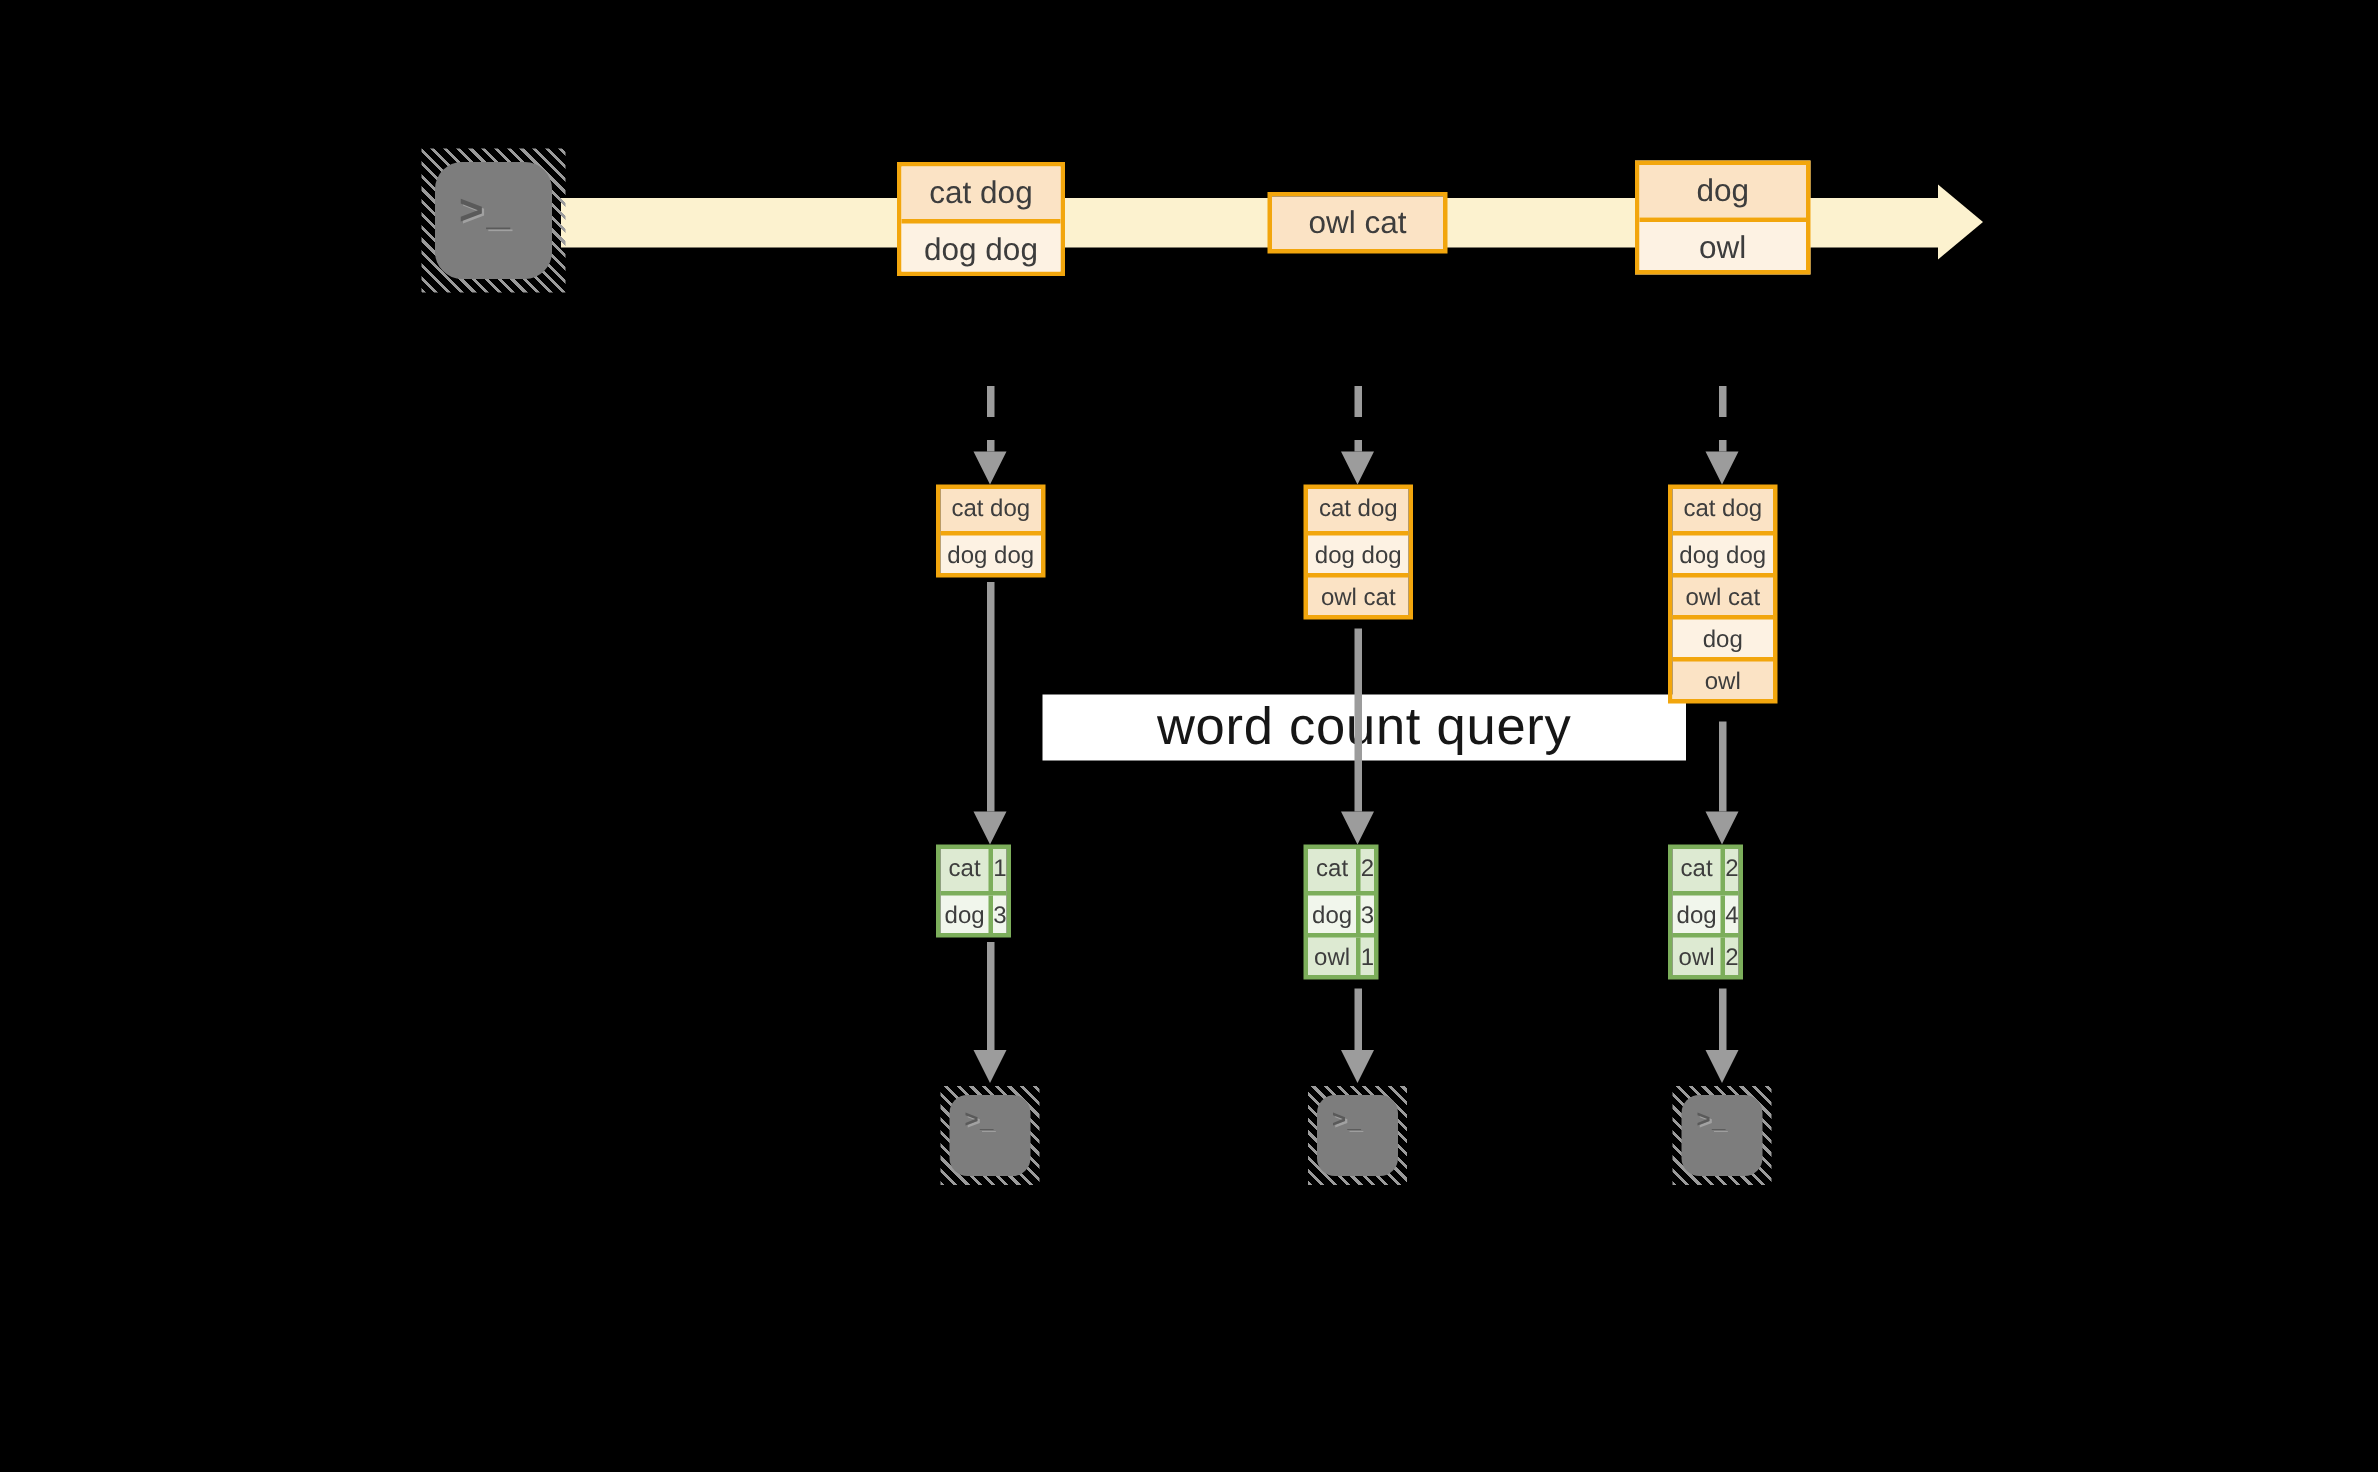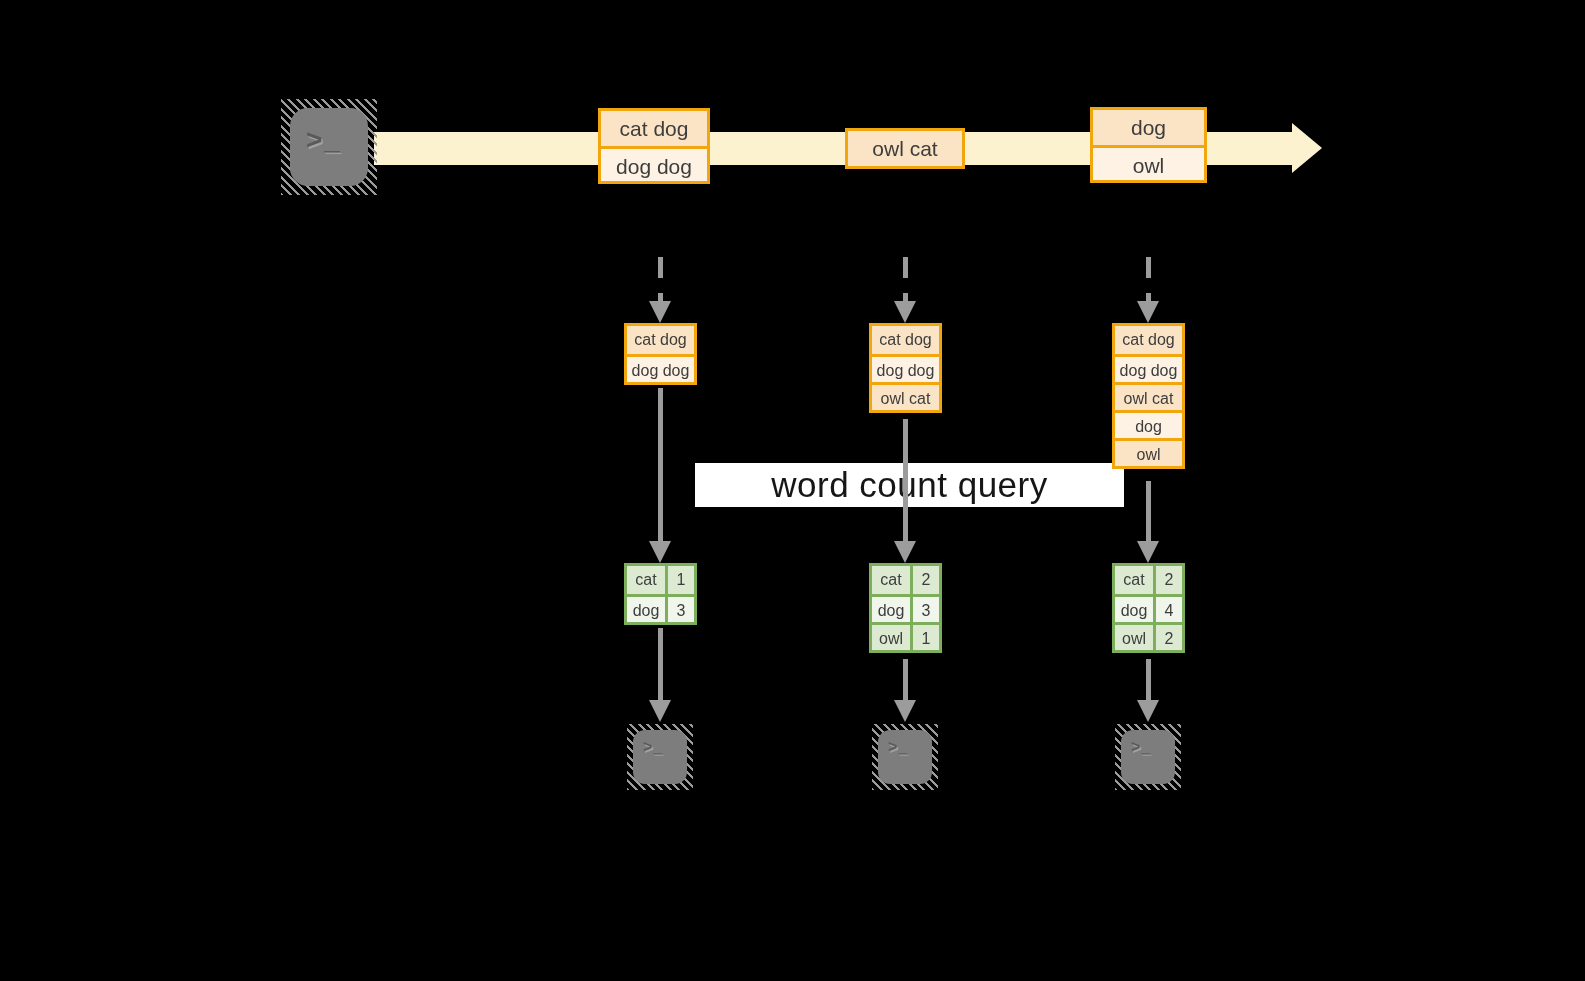--- a/index.html
+++ b/index.html
@@ -58,21 +58,21 @@
   .query-box span{font-size:35px; font-weight:300; color:var(--query-text); letter-spacing:.5px;}
 
   
   .varrow{position:absolute; width:24px; display:flex; flex-direction:column; align-items:center; z-index:2;}
   .dash-line{width:5px; background:repeating-linear-gradient(to bottom,var(--arrow) 0 21px,transparent 21px 36px);}
   .solid-line{width:5px; background:var(--arrow);}
   .tri-down{width:0; height:0; border-left:11px solid transparent; border-right:11px solid transparent;
     border-top:22px solid var(--arrow);}
 
   
-  .g-table{position:absolute; top:563px; width:73px; border:3px solid var(--green-border); z-index:2;}
+  .g-table{position:absolute; top:563px; width:50px; border:3px solid var(--green-border); z-index:2;}
   .g-row{display:flex; height:28px; line-height:28px; font-size:16px;}
   .g-row:nth-child(odd){background:var(--green-dark);}
   .g-row:nth-child(even){background:var(--green-light);}
   .g-row + .g-row{border-top:3px solid var(--green-border);}
   .g-word{width:41px; text-align:center; border-right:3px solid var(--green-border);}
   .g-count{flex:1; text-align:center;}
   .gt-1{left:624px;} .gt-2{left:869px;} .gt-3{left:1112px;}
 </style>
 </head>
 <body>

